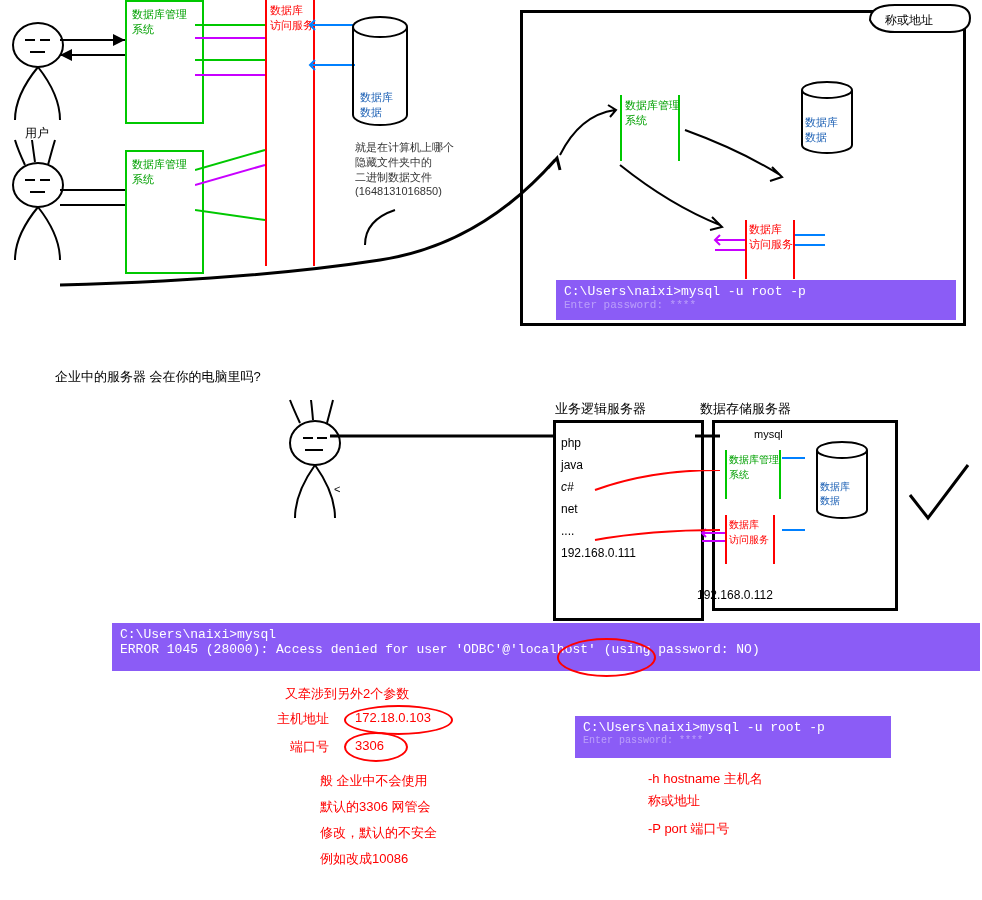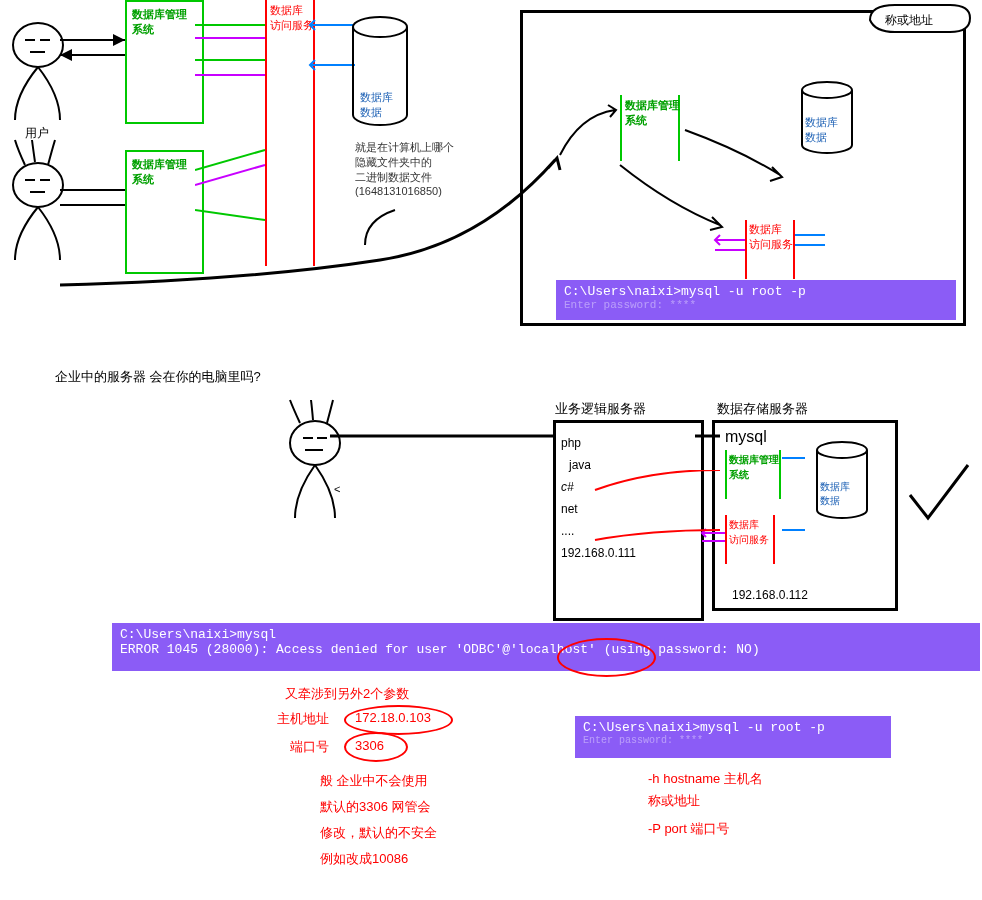--- a/index.html
+++ b/index.html
@@ -11,21 +11,21 @@
     font-size: 12px;
     background: #fff;
     position: relative;
     overflow: hidden;
   }
   .abs { position: absolute; }
   .green-box {
     border: 2px solid #00c800;
     background: #fff;
   }
-  .green-text { color: #00a000; font-size: 11px; font-weight: bold; }
+  .green-text { color: #00a000; font-size: 11px; }
   .red-box {
     border-left: 2px solid #ff0000;
     border-right: 2px solid #ff0000;
   }
   .red-text { color: #ff0000; font-size: 11px; }
   .blue-text { color: #1a5fb4; font-size: 11px; }
   .terminal {
     background: #8b5cf6;
     color: #fff;
     font-family: Liberation Mono, monospace;
@@ -185,33 +185,33 @@
   <path d="M 40 67 Q 60 95 60 120" fill="none" stroke="#000" stroke-width="2"></path>
   <text x="59" y="95" font-size="11">&lt;</text>
 </svg>
 <svg class="abs" style="left:330px;top:432px;width:225px;height:10px">
   <line x1="0" y1="4" x2="225" y2="4" stroke="#000" stroke-width="3"></line>
 </svg>
 
 <div class="abs" style="left:555px;top:400px;font-size:13px">业务逻辑服务器</div>
 <div class="abs" style="left:553px;top:420px;width:135px;height:185px;border:3px solid #000;padding:5px">
   <div style="margin:8px 0">php</div>
-  <div style="margin:8px 8px">java</div>
+  <div style="margin:8px 0">java</div>
   <div style="margin:8px 0;font-style:italic">c#</div>
   <div style="margin:8px 0">net</div>
   <div style="margin:8px 0">....</div>
   <div style="">192.168.0.111</div>
 </div>
 
-<div class="abs" style="left:717px;top:400px;font-size:13px">数据存储服务器</div>
+<div class="abs" style="left:700px;top:400px;font-size:13px">数据存储服务器</div>
 <div class="abs" style="left:712px;top:420px;width:180px;height:185px;border:3px solid #000"></div>
 <svg class="abs" style="left:695px;top:432px;width:25px;height:10px">
   <line x1="0" y1="4" x2="25" y2="4" stroke="#000" stroke-width="3"></line>
 </svg>
-<div class="abs" style="left:725px;top:428px;font-size:16px">mysql</div>
+<div class="abs" style="left:754px;top:428px;font-size:11px">mysql</div>
 
 <div class="abs" style="left:725px;top:450px;border-left:2px solid #00c800;border-right:2px solid #00c800;width:48px;height:45px;padding:2px">
   <span class="green-text" style="white-space:pre;font-size:10px">数据库管理
 系统</span>
 </div>
 
 <div class="abs red-box" style="left:725px;top:515px;width:42px;height:45px;padding:2px">
   <span class="red-text" style="white-space:pre;font-size:10px">数据库
 访问服务</span>
 </div>
@@ -224,21 +224,21 @@
   <path class="blue-arrow" d="M 25 8 L 2 8"></path>
   <path class="blue-arrow" d="M 2 80 L 25 80"></path>
 </svg>
 
 <svg class="abs" style="left:815px;top:440px;width:55px;height:85px">
   <ellipse cx="27" cy="10" rx="25" ry="8" fill="#fff" stroke="#000" stroke-width="2"></ellipse>
   <path d="M 2 10 L 2 70 A 25 8 0 0 0 52 70 L 52 10" fill="none" stroke="#000" stroke-width="2"></path>
 </svg>
 <div class="abs blue-text" style="left:820px;top:480px;white-space:pre;font-size:10px">数据库
 数据</div>
-<div class="abs" style="left:732px;top:588px;font-size:12px">192.168.0.112</div>
+<div class="abs" style="left:697px;top:588px;font-size:12px">192.168.0.112</div>
 
 <svg class="abs" style="left:590px;top:470px;width:150px;height:90px">
   <path class="red-line" d="M 5 20 Q 60 0 130 0"></path>
   <path class="red-line" d="M 5 70 Q 60 60 130 60"></path>
 </svg>
 
 <svg class="abs" style="left:908px;top:460px;width:65px;height:70px">
   <path d="M 2 35 L 20 58 L 60 5" fill="none" stroke="#000" stroke-width="3"></path>
 </svg>
 

